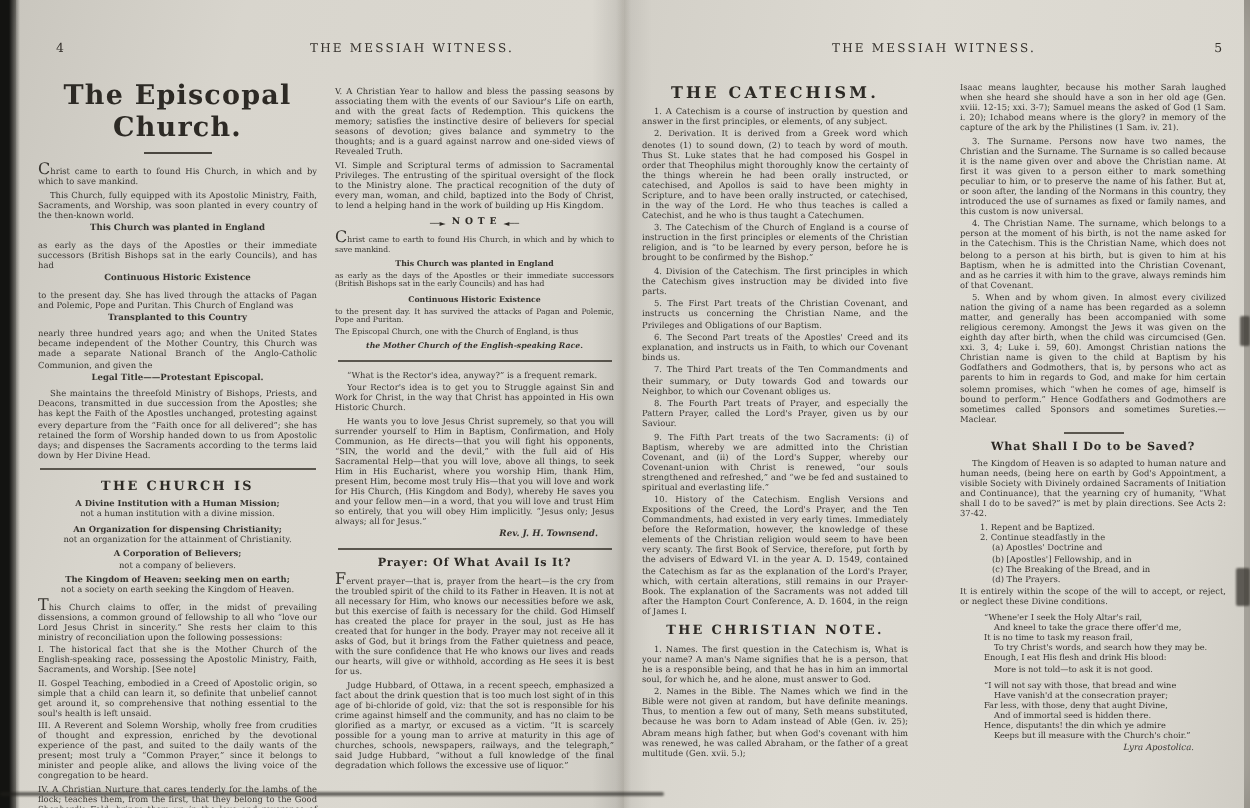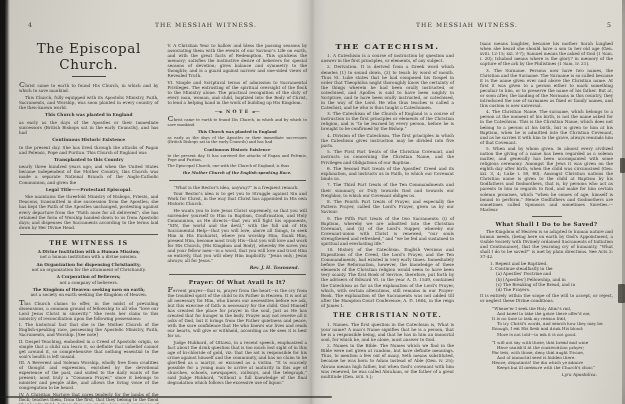--- a/index.html
+++ b/index.html
@@ -51,21 +51,21 @@
 
   
   .p { font-size:4.2px; line-height:5.05px; text-align:justify; text-indent:6px; margin:0 0 1.4px 0; }
   .ni { text-indent:0; }
   .lead::first-letter { font-size:8px; }
   .cb { font-size:4.3px; line-height:5.4px; font-weight:bold; text-align:center; margin:2.2px 0; }
   .cb.it { font-style:italic; }
   .note .p, .p.note { font-size:3.8px; line-height:4.6px; }
   .cb.notesz { font-size:3.9px; margin:1.6px 0; }
 
-  .art-title { font-size:13.5px; font-weight:normal; text-align:center; letter-spacing:.6px; margin:3px 0 0; color:#2d2a25; }
+  .art-title { font-size:13.5px; font-weight:bold; text-align:center; letter-spacing:.6px; margin:3px 0 0; color:#2d2a25; }
   .title-rule { width:34px; height:1.2px; background:#4a463f; margin:4px auto 5px; }
   .sec-head { text-align:center; font-weight:bold; margin:3.5px 0 2.5px; color:#2d2a25; }
   .sec-head.big { font-size:8px;  letter-spacing:1.6px; }
   .sec-head.med { font-size:6.4px; letter-spacing:1.2px; }
   .sec-head.sml { font-size:5.6px; letter-spacing:.4px; }
 
   .pair { text-align:center; font-size:4.2px; line-height:5.2px; margin:2.2px 0; }
   .pair span { display:block; }
   .pair .b { font-weight:bold; }
 
@@ -104,21 +104,21 @@
         <p class="p">This Church, fully equipped with its Apostolic Ministry, Faith, Sacraments, and Worship, was soon planted in every country of the then-known world.</p>
         <div class="cb">This Church was planted in England</div>
         <p class="p ni">as early as the days of the Apostles or their immediate successors (British Bishops sat in the early Councils), and has had</p>
         <div class="cb">Continuous Historic Existence</div>
         <p class="p ni">to the present day. She has lived through the attacks of Pagan and Polemic, Pope and Puritan. This Church of England was</p>
         <div class="cb">Transplanted to this Country</div>
         <p class="p ni">nearly three hundred years ago; and when the United States became independent of the Mother Country, this Church was made a separate National Branch of the Anglo-Catholic Communion, and given the</p>
         <div class="cb">Legal Title——Protestant Episcopal.</div>
         <p class="p">She maintains the threefold Ministry of Bishops, Priests, and Deacons, transmitted in due succession from the Apostles; she has kept the Faith of the Apostles unchanged, protesting against every departure from the “Faith once for all delivered”; she has retained the form of Worship handed down to us from Apostolic days; and dispenses the Sacraments according to the terms laid down by Her Divine Head.</p>
         <div class="rule"></div>
-        <div class="sec-head med">THE WITNESS IS</div>
+        <div class="sec-head med">THE CHURCH IS</div>
         <div class="pair">
           <span class="b">A Divine Institution with a Human Mission;</span>
           <span>not a human institution with a divine mission.</span>
         </div>
         <div class="pair">
           <span class="b">An Organization for dispensing Christianity;</span>
           <span>not an organization for the attainment of Christianity.</span>
         </div>
         <div class="pair">
           <span class="b">A Corporation of Believers;</span>

